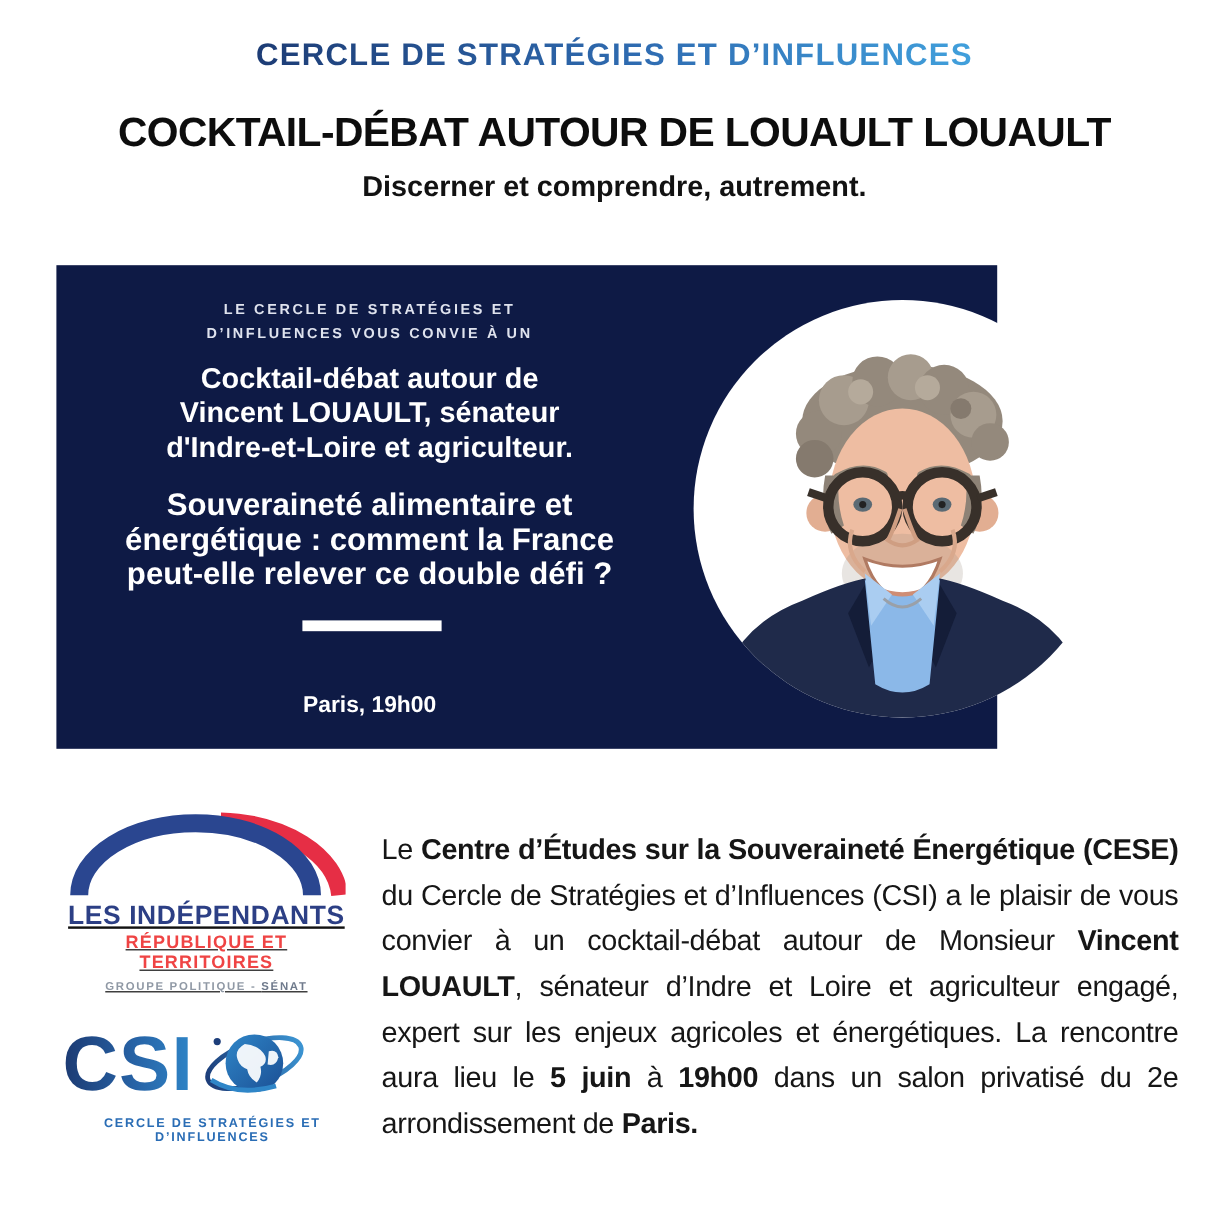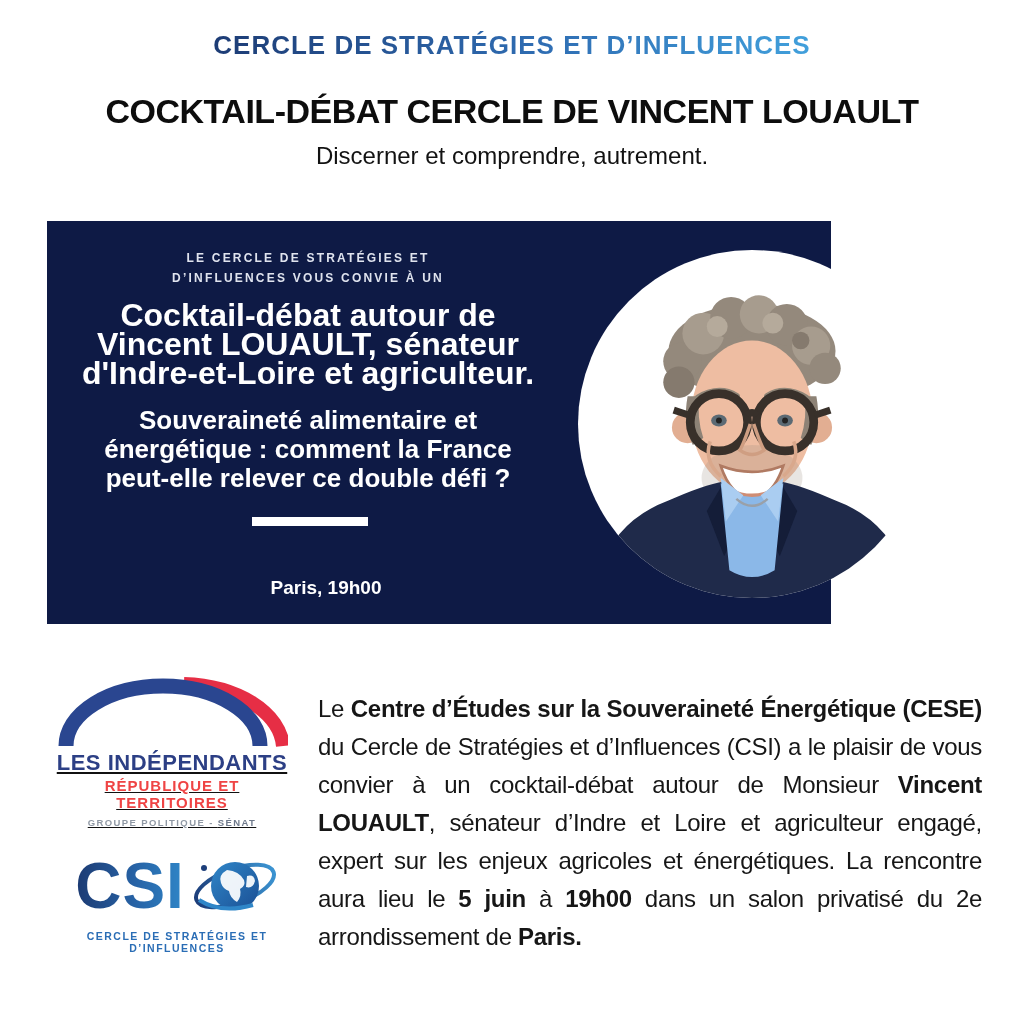--- a/index.html
+++ b/index.html
@@ -7,51 +7,51 @@
           font-family:"Liberation Sans",sans-serif;color:#111;}
 
   
   .eyebrow-wrap{position:absolute;top:30px;left:0;width:100%;text-align:center;}
   .eyebrow{display:inline-block;font-size:26px;font-weight:800;letter-spacing:1px;
            color:#2a6db5;background:linear-gradient(90deg,#1d3c75 0%,#2f6db3 55%,#41a0dc 100%);
            -webkit-background-clip:text;background-clip:text;-webkit-text-fill-color:transparent;}
   .main-title{position:absolute;top:92px;left:0;width:100%;text-align:center;
               font-size:34px;font-weight:800;letter-spacing:-0.5px;color:#0d0d0d;}
   .subtitle{position:absolute;top:142px;left:0;width:100%;text-align:center;
-            font-size:24px;font-weight:400;color:#121212;}
+            font-size:24px;font-weight:700;color:#121212;}
 
   
   .banner{position:absolute;left:47px;top:221px;width:784px;height:403px;background:#0e1a45;}
   .banner .col{position:absolute;left:0;top:0;width:522px;height:100%;color:#ffffff;text-align:center;}
   .banner-eyebrow{position:absolute;top:27px;left:0;width:522px;font-size:12px;font-weight:600;
                   letter-spacing:2.2px;line-height:20px;color:#dfe3ee;white-space:pre-line;}
-  .banner-heading{position:absolute;top:80px;left:0;width:522px;font-size:32px;font-weight:700;
+  .banner-heading{position:absolute;top:80px;left:0;width:522px;font-size:24px;font-weight:700;
                   line-height:29px;white-space:pre-line;}
   .banner-question{position:absolute;top:185px;left:0;width:522px;font-size:26px;font-weight:700;
                    line-height:29px;white-space:pre-line;}
   .banner-divider{position:absolute;top:296px;left:205px;width:116px;height:9px;background:#ffffff;}
   .banner-date{position:absolute;top:326px;left:0;width:522px;font-size:19px;font-weight:600;line-height:27px;}
-  .banner-place{position:absolute;top:353px;left:0;width:522px;font-size:19px;font-weight:600;line-height:27px;margin-left:18px;}
+  .banner-place{position:absolute;top:353px;left:0;width:522px;font-size:19px;font-weight:600;line-height:27px;}
 
   
   .photo{position:absolute;left:531px;top:29px;width:348px;height:348px;border-radius:50%;
          background:#ffffff;overflow:hidden;}
   .photo svg{display:block;width:100%;height:100%;}
 
   
   .logo-indep{position:absolute;left:52px;top:676px;width:240px;text-align:center;text-decoration:underline;}
   .logo-indep svg{display:block;margin:0 auto;}
   .indep-name{font-size:22px;font-weight:700;letter-spacing:0.5px;color:#2c3f85;margin-top:2px;}
   .indep-sub{font-size:15px;font-weight:600;letter-spacing:1px;color:#ef4444;margin-top:1px;}
   .indep-cap{font-size:9.5px;font-weight:600;letter-spacing:1.4px;color:#9099a5;margin-top:6px;}
   .indep-cap .senat{font-weight:800;color:#6f7population;}
   .indep-cap .senat{font-weight:800;color:#6f7a8c;}
 
   .logo-csi{position:absolute;left:52px;top:850px;width:250px;text-align:center;}
-  .csi-row{display:flex;align-items:center;justify-content:center;gap:6px;height:72px;}
+  .csi-row{display:flex;align-items:center;gap:6px;height:72px;}
   .csi-acronym{font-size:64px;font-weight:800;letter-spacing:1px;line-height:64px;
                color:#2763a6;background:linear-gradient(90deg,#1c3a72 0%,#2763a6 55%,#2f86c8 100%);
                -webkit-background-clip:text;background-clip:text;-webkit-text-fill-color:transparent;}
   .csi-cap{font-size:10.5px;font-weight:700;letter-spacing:1.5px;color:#2a6db5;margin-top:8px;}
 
   
   .body-par{position:absolute;left:318px;top:666px;width:664px;font-size:24px;line-height:38px;
             text-align:justify;color:#161616;letter-spacing:-0.3px;}
   .body-par .b{font-weight:700;}
 
@@ -60,21 +60,21 @@
           font-size:20px;font-weight:700;font-style:italic;color:#101010;letter-spacing:-0.2px;}
 </style>
 </head>
 <body>
 
 <div class="poster">
 
   <div class="eyebrow-wrap">
     <span class="eyebrow">CERCLE DE STRATÉGIES ET D’INFLUENCES</span>
   </div>
-  <div class="main-title">COCKTAIL-DÉBAT CERCLE DE VINCENT LOUAULT</div>
+  <div class="main-title">COCKTAIL-DÉBAT AUTOUR DE LOUAULT LOUAULT</div>
   <div class="subtitle">Discerner et comprendre, autrement.</div>
 
   <div class="banner">
     <div class="col">
       <div class="banner-eyebrow">LE CERCLE DE STRATÉGIES ET
 D’INFLUENCES VOUS CONVIE À UN</div>
       <div class="banner-heading">Cocktail-débat autour de
 Vincent LOUAULT, sénateur
 d'Indre-et-Loire et agriculteur.</div>
       <div class="banner-question">Souveraineté alimentaire et

